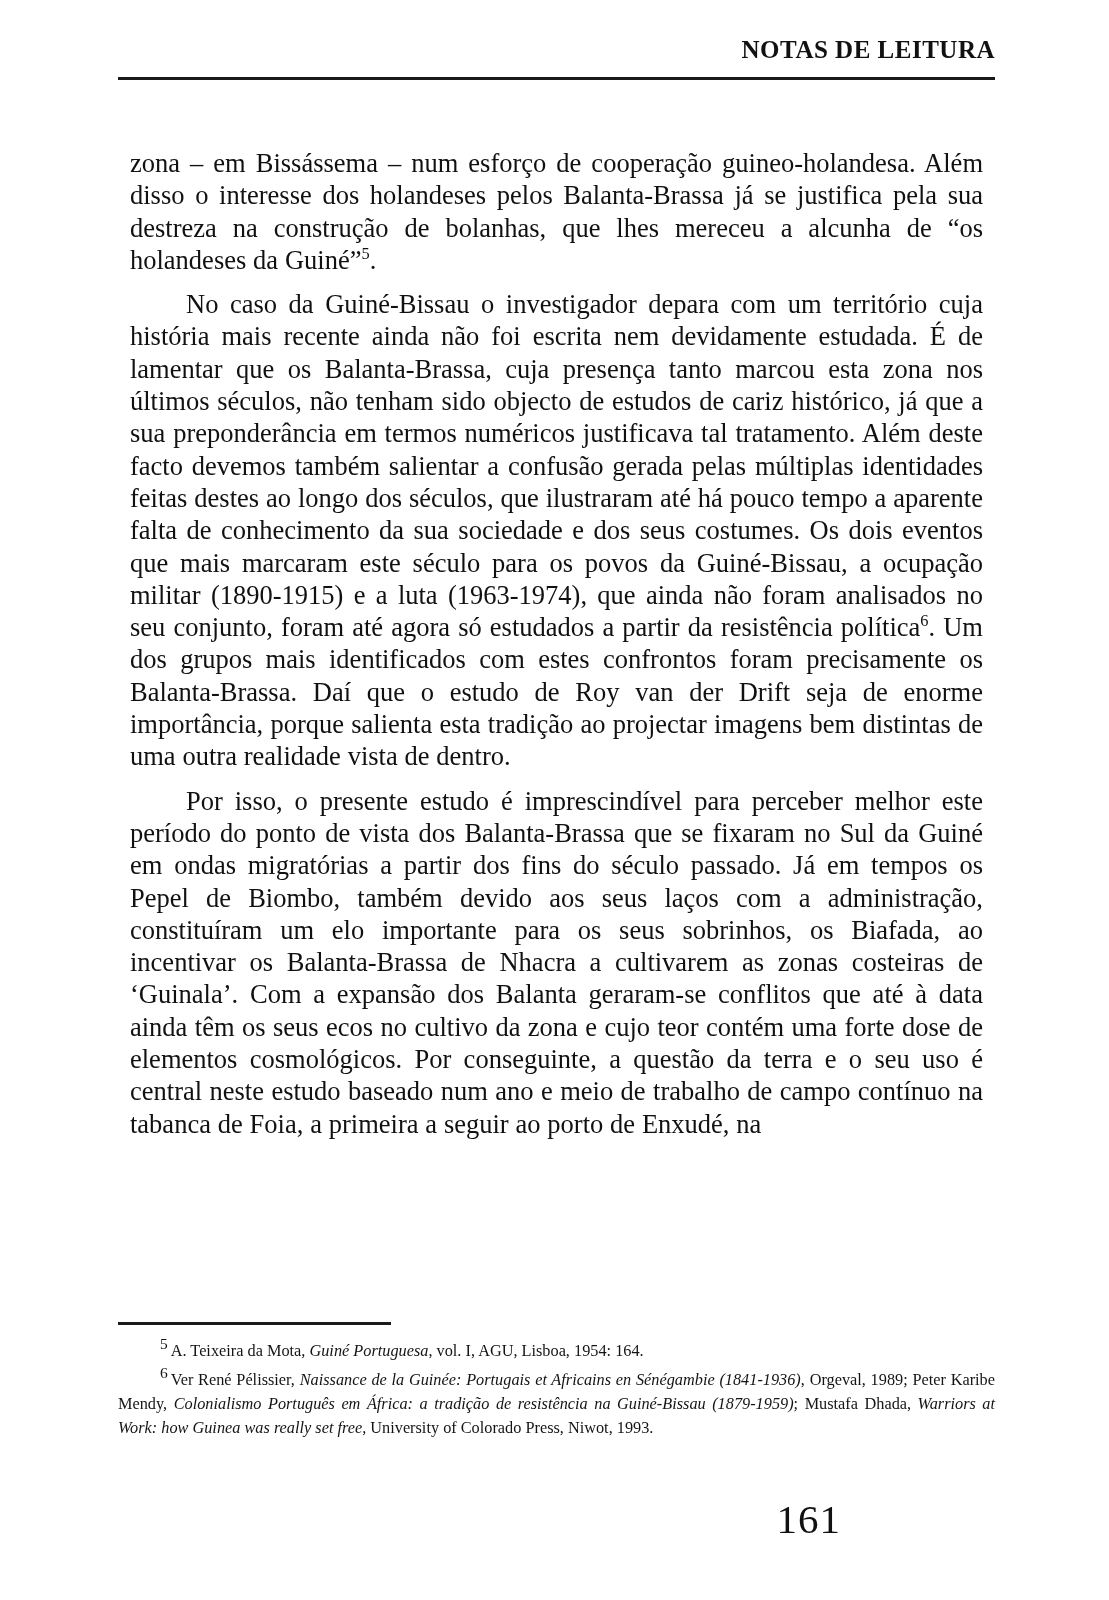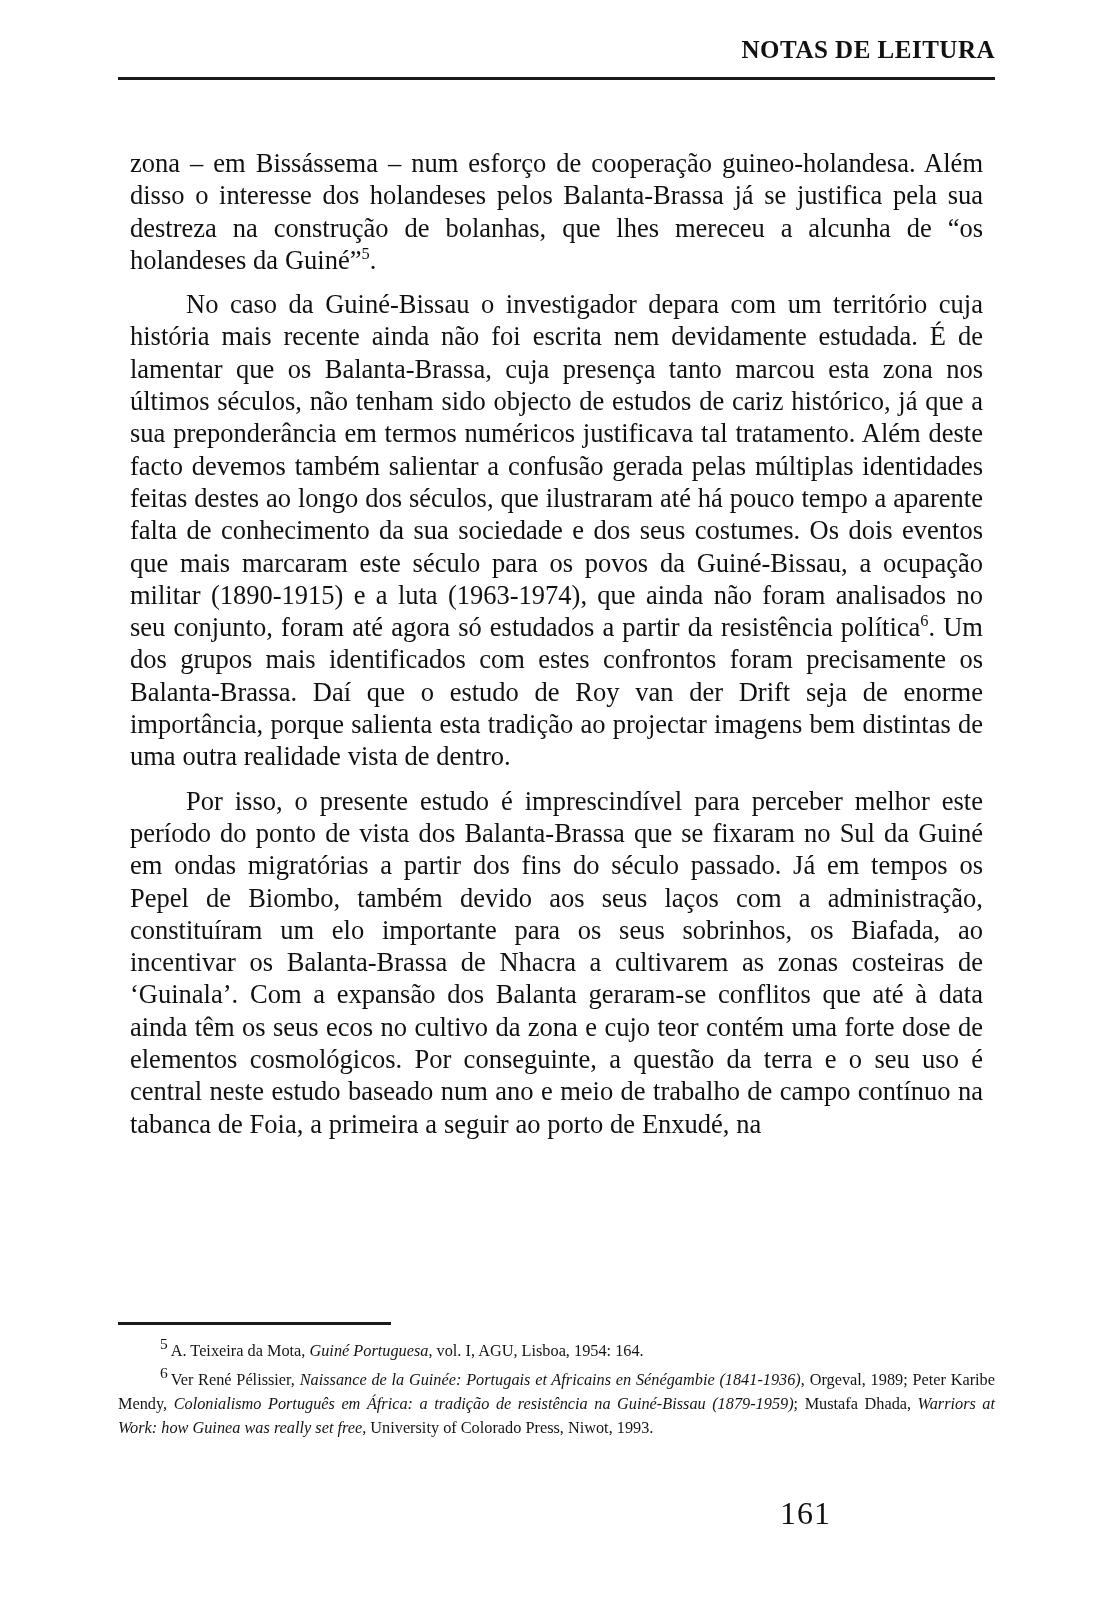--- a/index.html
+++ b/index.html
@@ -105,23 +105,23 @@
     line-height: 0;
     margin-right: 3px;
   }
   .ital {
     font-style: italic;
   }
 
   
   .page-number {
     position: absolute;
-    right: 114px;
+    right: 104px;
     top: 1495px;
-    font-size: 32px;
+    font-size: 41px;
     color: #111;
     letter-spacing: 1px;
   }
 </style>
 </head>
 <body>
 
 <div class="page">
 
   <div class="header-area">

